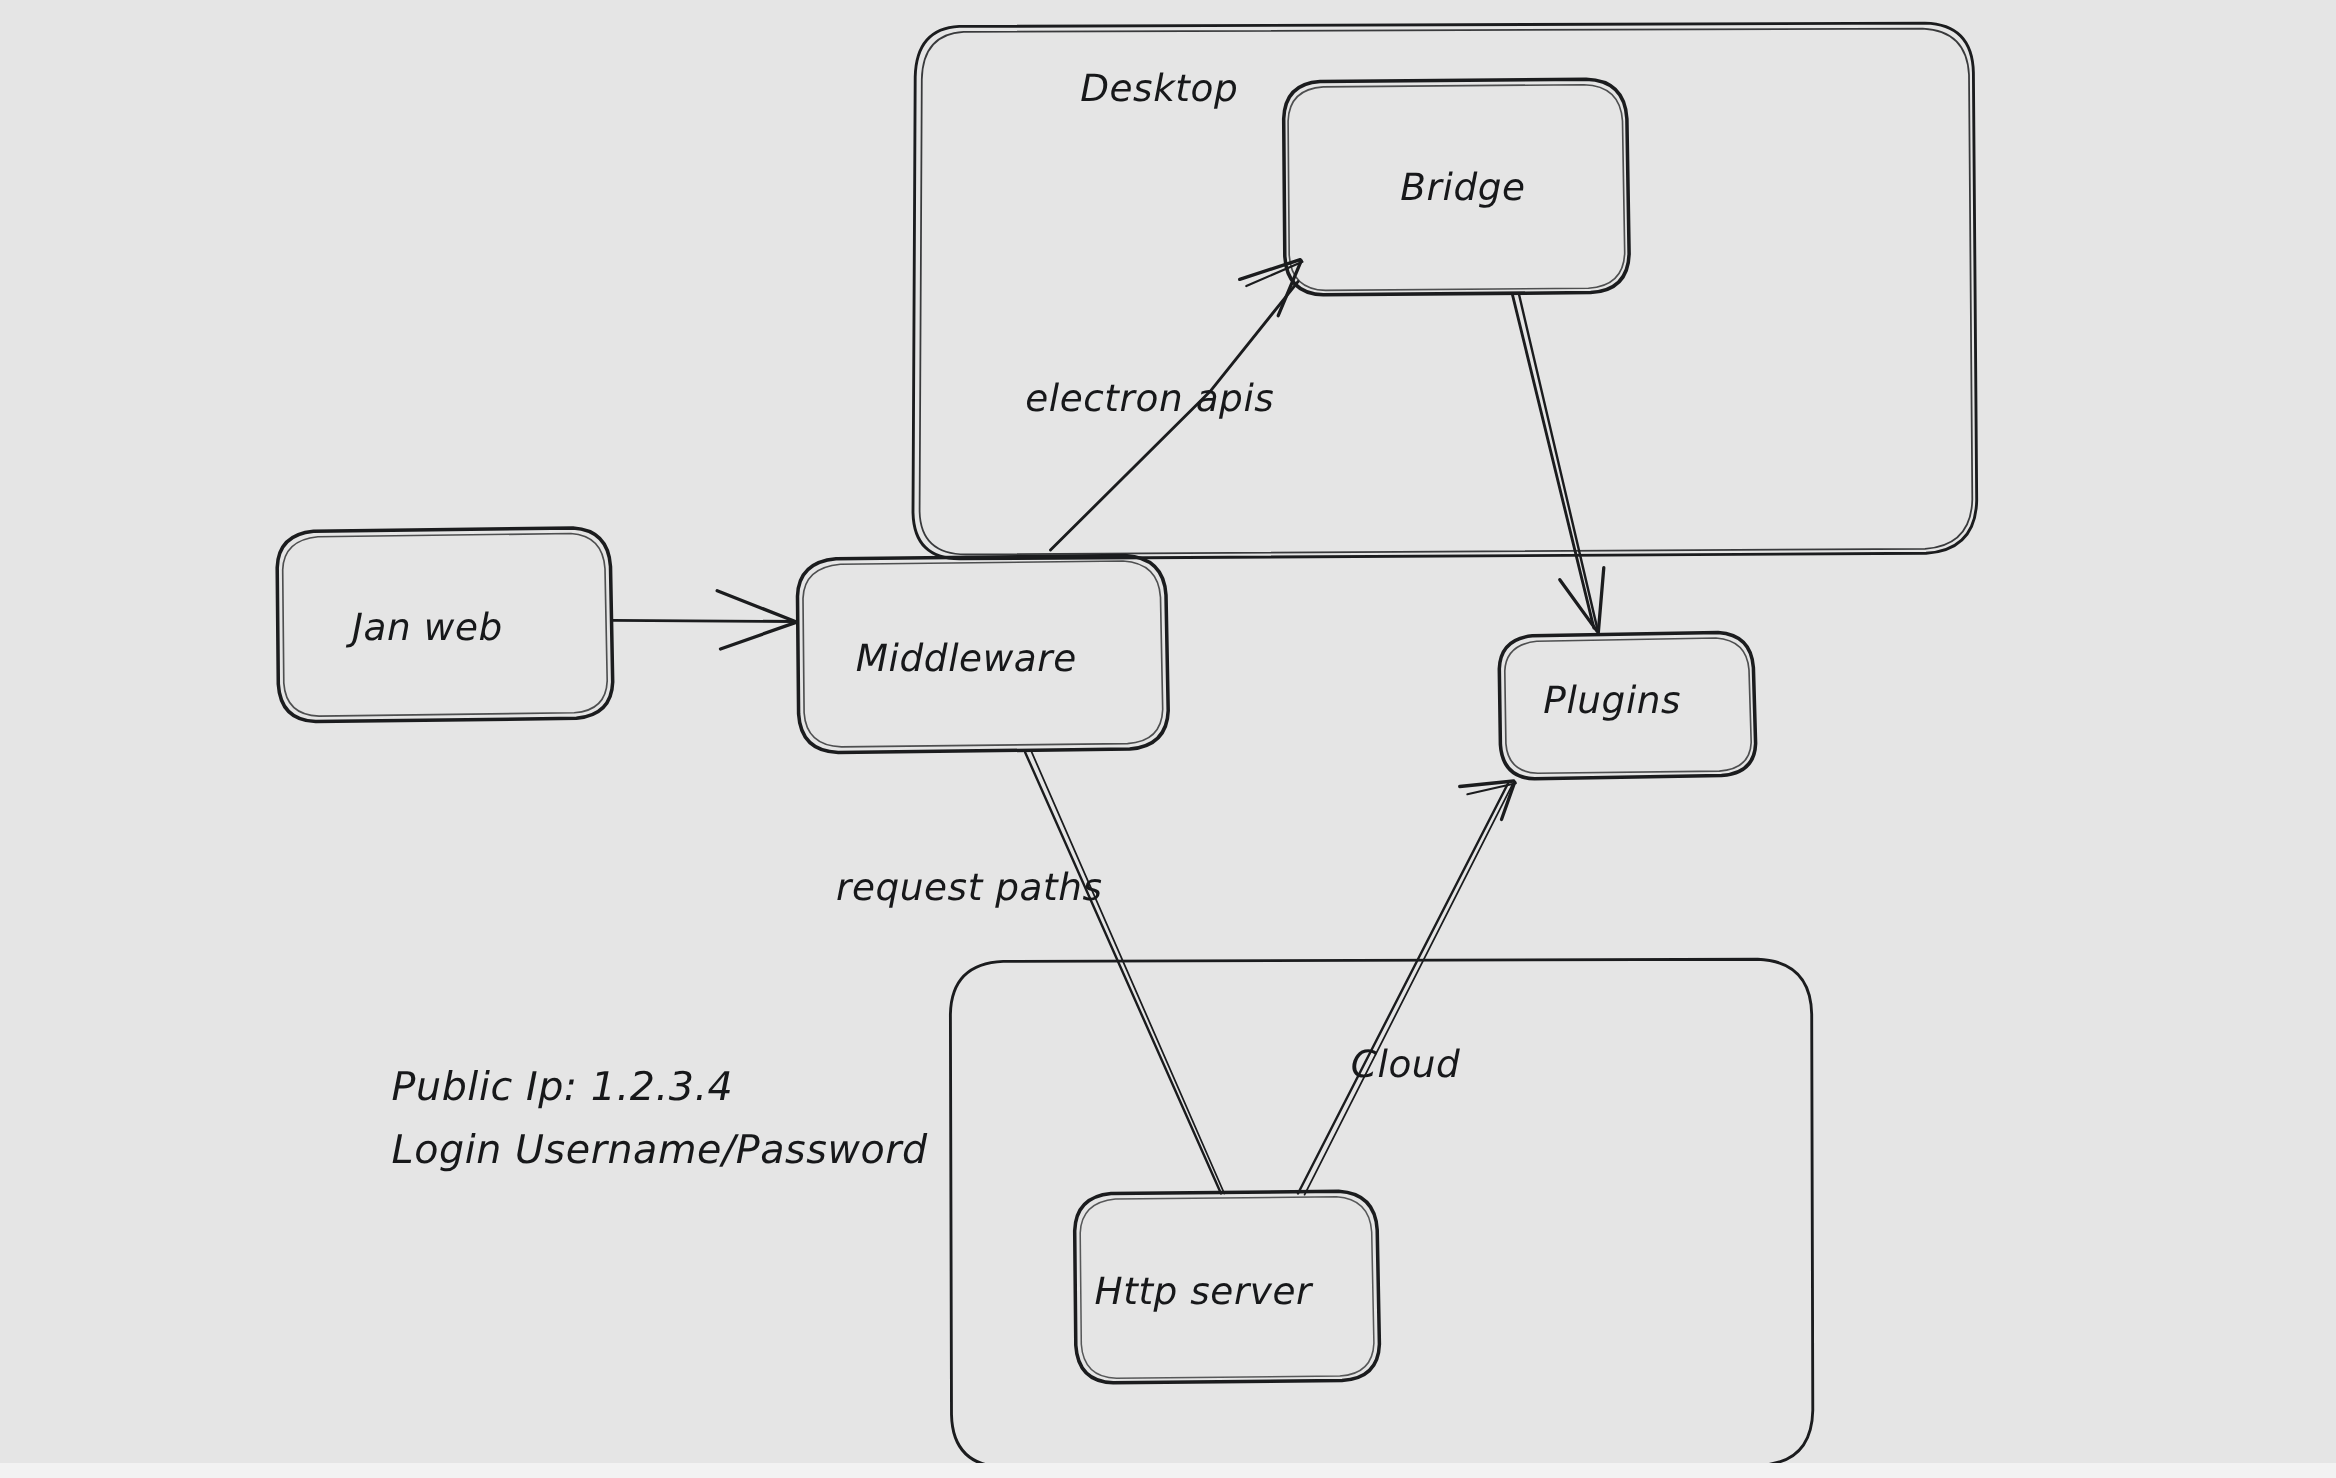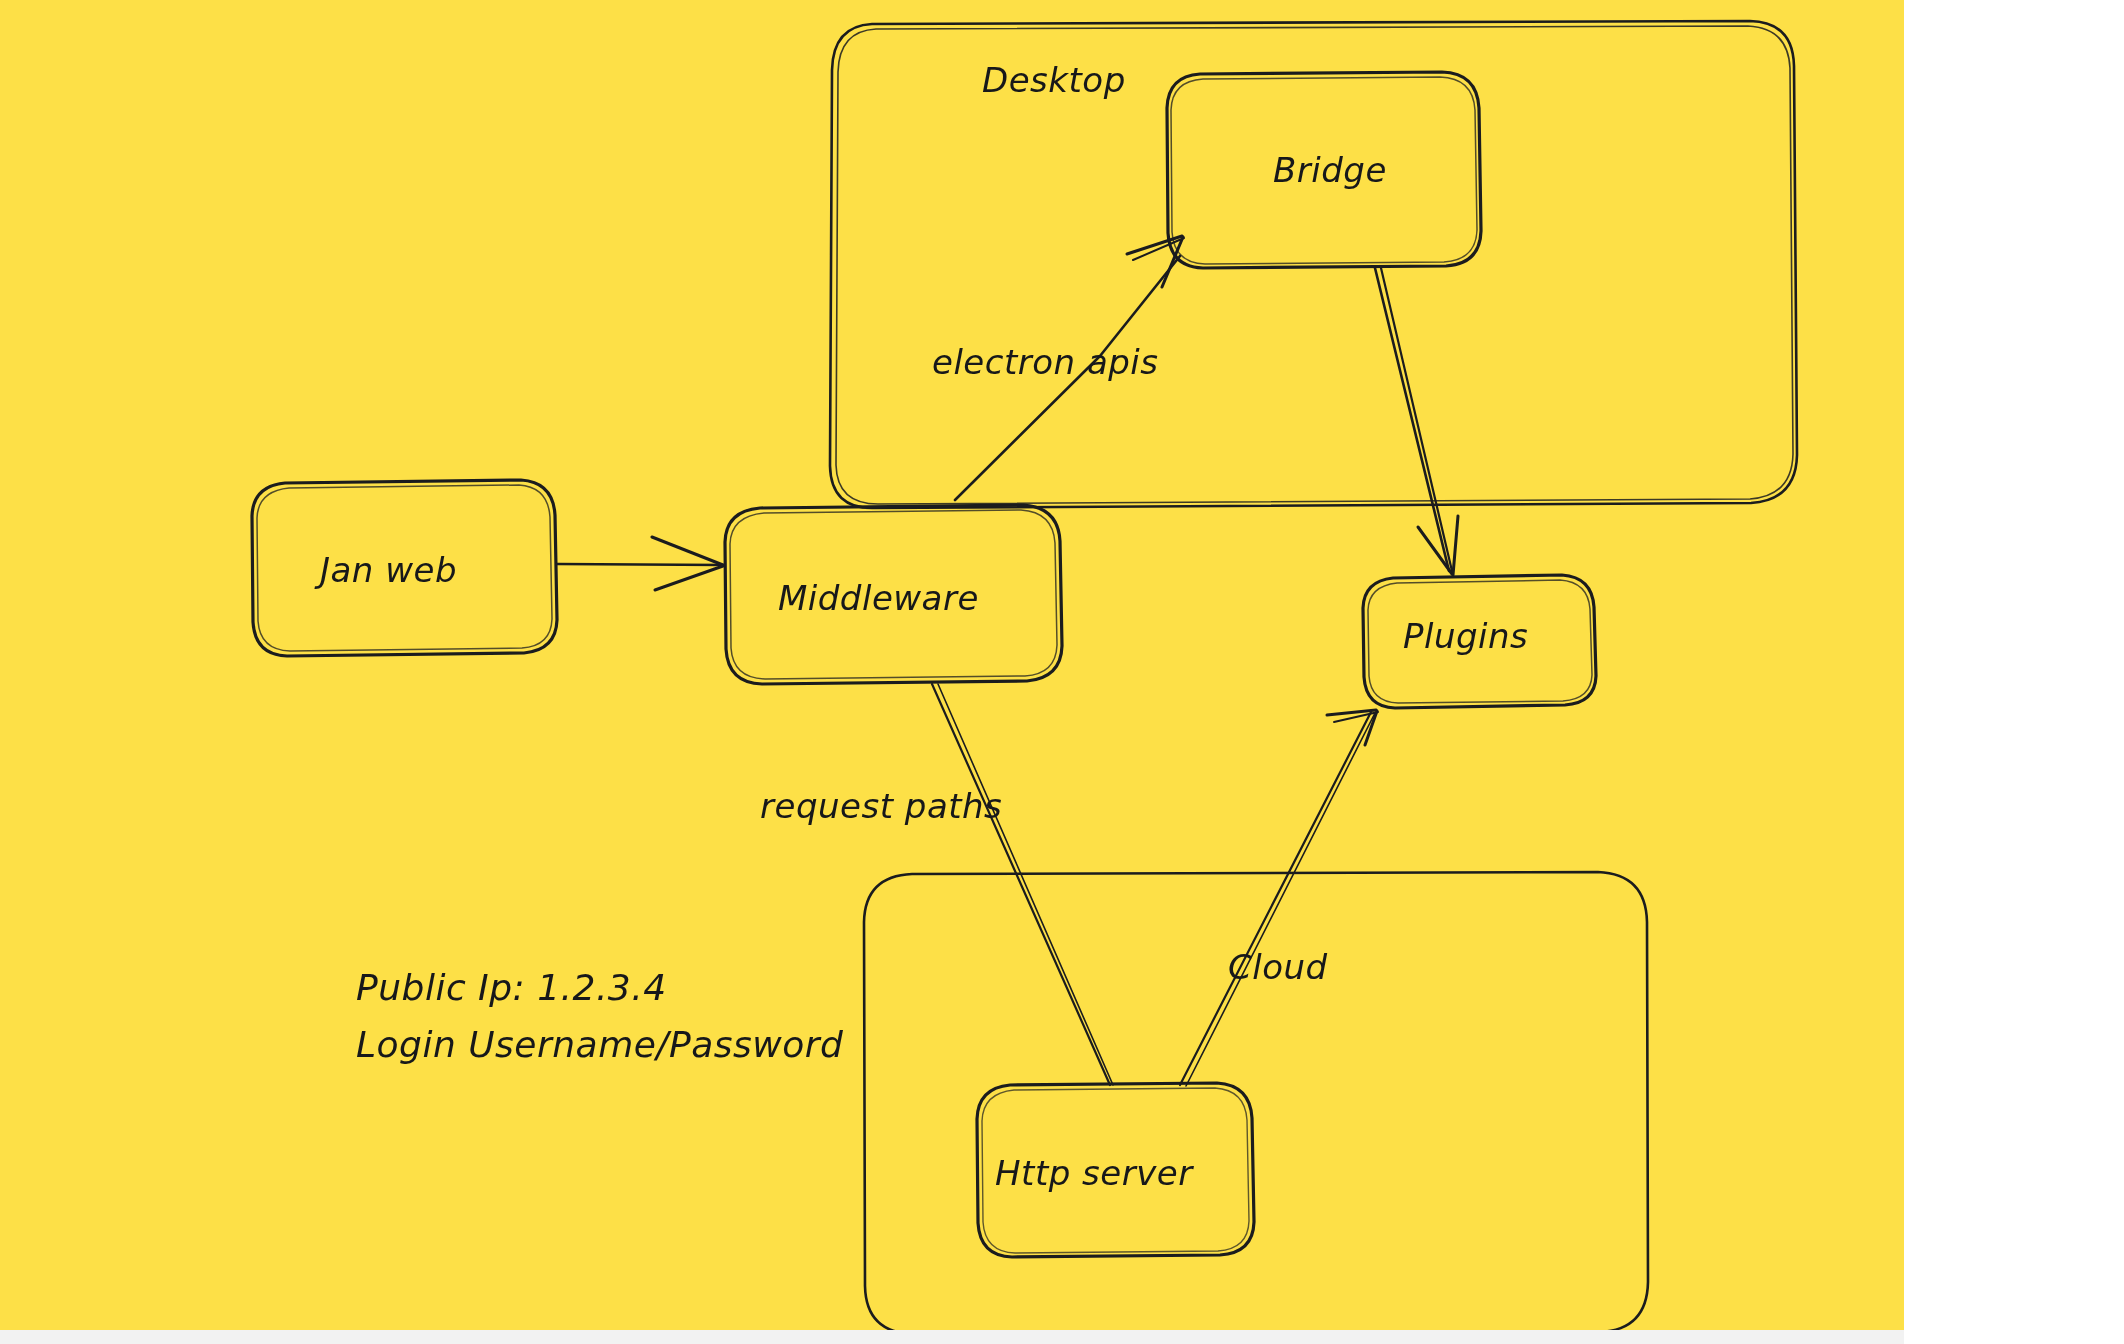--- a/index.html
+++ b/index.html
@@ -2,23 +2,23 @@
 <html><head>
 <meta charset="utf-8">
 <style>
   html, body {
     margin: 0;
     padding: 0;
     background: #ffffff;
   }
   #canvas {
     position: relative;
-    width: 1904px;
+    width: 2124px;
     height: 1344px;
-    background: #fde047;
+    background: #e5e5e5;
     overflow: hidden;
     font-family: "DejaVu Sans", sans-serif;
   }
   #diagram-svg {
     position: absolute;
     left: 0;
     top: 0;
     width: 2124px;
     height: 1344px;
   }

